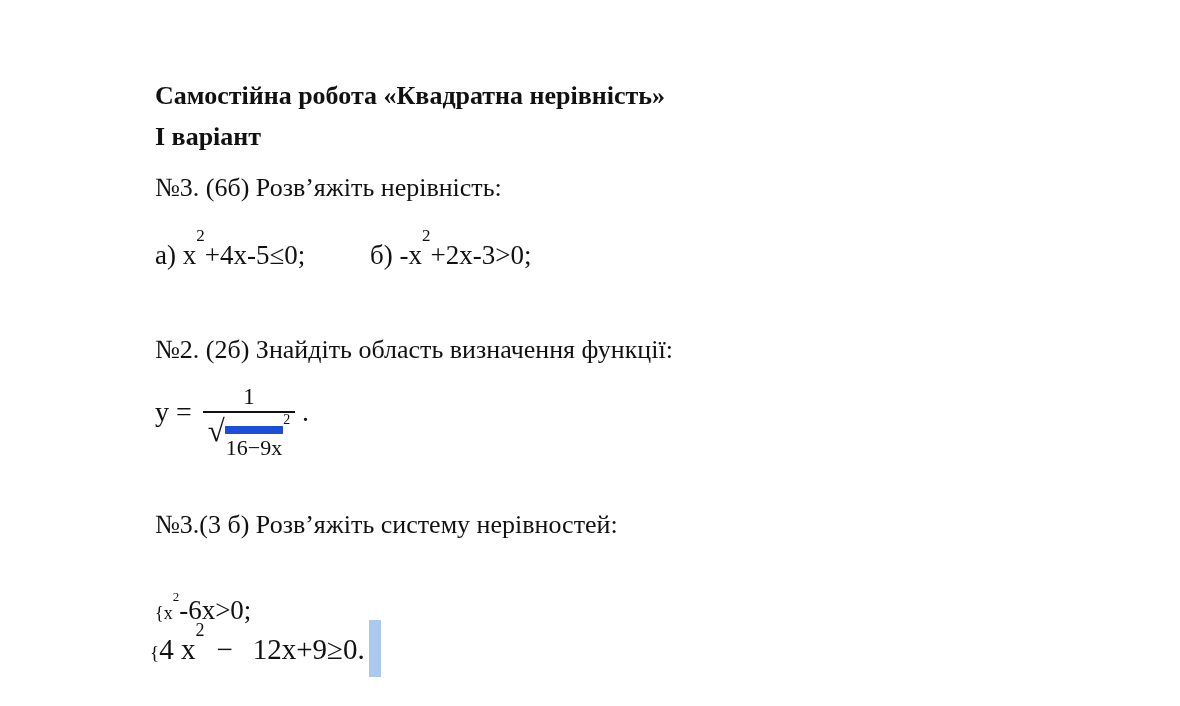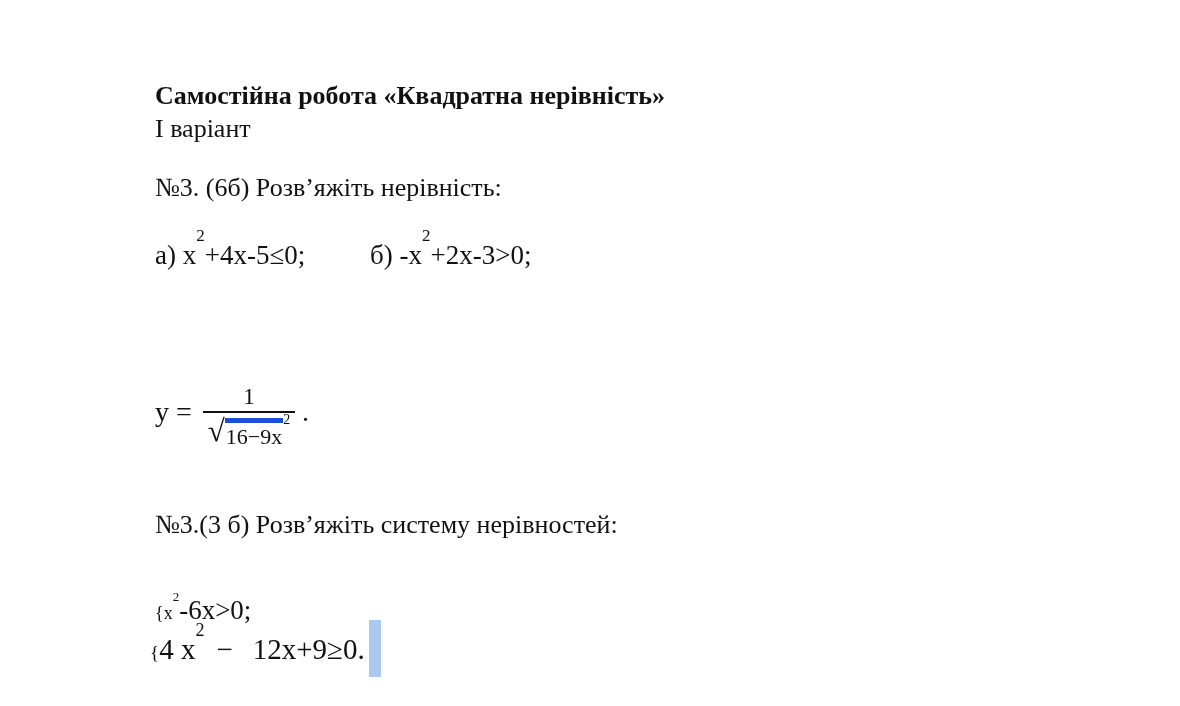--- a/index.html
+++ b/index.html
@@ -15,22 +15,22 @@
     width: 1180px; height: 706px;
     background: #ffffff;
   }
   .ws { white-space: pre; }
 
   .title {
     position: absolute; left: 155px; top: 81px; width: 935px;
     font-size: 26px; font-weight: bold; line-height: 30px;
   }
   .variant {
-    position: absolute; left: 155px; top: 114px;
-    font-size: 26px; font-weight: normal; line-height: 30px;
+    position: absolute; left: 155px; top: 122px;
+    font-size: 26px; font-weight: bold; line-height: 30px;
   }
   .prompt {
     position: absolute; left: 155px;
     font-size: 26px; line-height: 30px;
   }
   .prompt.t1 { top: 173px; }
   .prompt.t2 { top: 335px; }
   .prompt.t3 { top: 510px; }
 
   
@@ -46,21 +46,21 @@
     font-size: 17px; position: relative; top: -23px; line-height: 0;
   }
 
   
   .formula { position: absolute; left: 155px; top: 383px; width: 230px; height: 74px; }
   .f-lhs { position: absolute; left: 0; top: 13px; font-size: 28px; line-height: 32px; white-space: pre; }
   .f-num { position: absolute; left: 48px; top: 1px; width: 92px; text-align: center; font-size: 23px; line-height: 26px; }
   .f-bar { position: absolute; left: 48px; top: 28px; width: 92px; height: 0; border-top: 2px solid #111; }
   .f-den { position: absolute; left: 48px; top: 31px; width: 92px; display: flex; justify-content: center; align-items: flex-start; }
   .f-rad { font-size: 31px; line-height: 33px; }
-  .f-radicand { font-size: 22px; line-height: 25px; border-top: 5px solid #1d4ed8; margin-top: 4px; padding: 1px 1px 0 1px; }
+  .f-radicand { font-size: 22px; line-height: 25px; border-top: 8px solid #1d4ed8; margin-top: 12px; padding: 1px 1px 0 1px; }
   .f-densup { font-size: 14px; line-height: 14px; position: relative; top: -1px; }
   .f-period { position: absolute; left: 147px; top: 13px; font-size: 28px; line-height: 32px; }
 
   
   .sys1 {
     position: absolute; left: 155px; top: 568px;
     font-size: 27px; line-height: 34px; margin-top: 25px;
   }
   .sys1 .small { font-size: 18px; }
   .sys1 .sup-s { font-size: 13px; position: relative; top: -18px; line-height: 0; }
@@ -90,20 +90,21 @@
 
   <div class="variant">І варіант</div>
 
   <div class="prompt t1">№3. (6б) Розв’яжіть нерівність:</div>
 
   <div class="eq-row">
     <span class="eq-item a"><span class="ws">а) x</span><span class="sup-big">2</span><span class="ws">+4x-5≤0;</span></span>
     <span class="eq-item b"><span class="ws">б) -x</span><span class="sup-big">2</span><span class="ws">+2x-3&gt;0;</span></span>
   </div>
 
+  <div class="prompt t2">№2. (2б) Знайдіть область визначення функції:</div>
 
   <div class="formula">
     <span class="f-lhs">y = </span>
     <span class="f-num">1</span>
     <span class="f-bar"></span>
     <span class="f-den">
         <span class="f-rad">√</span>
         <span class="f-radicand">16−9x</span>
         <span class="f-densup">2</span>
       </span>

